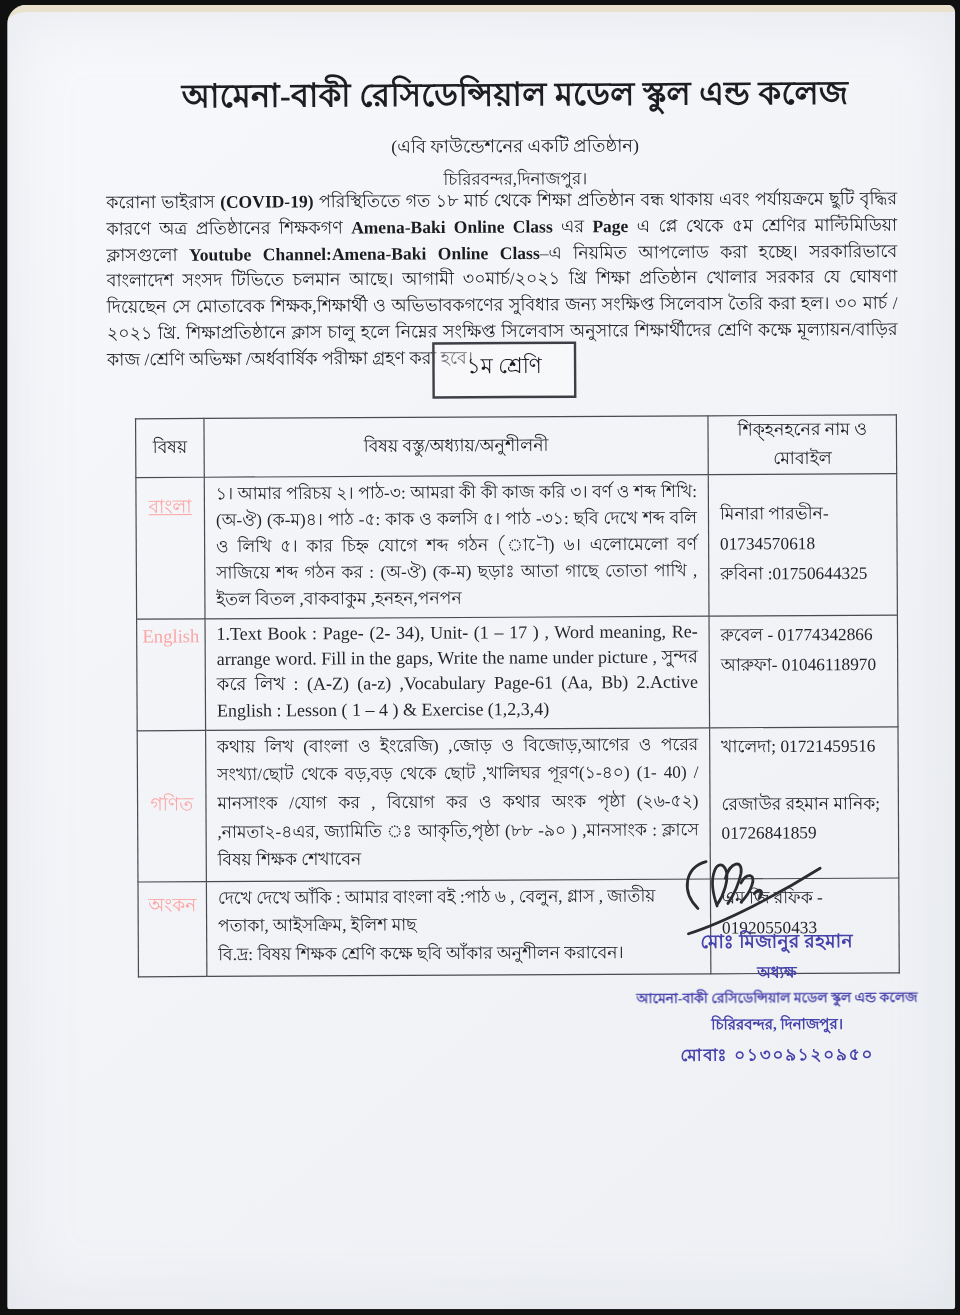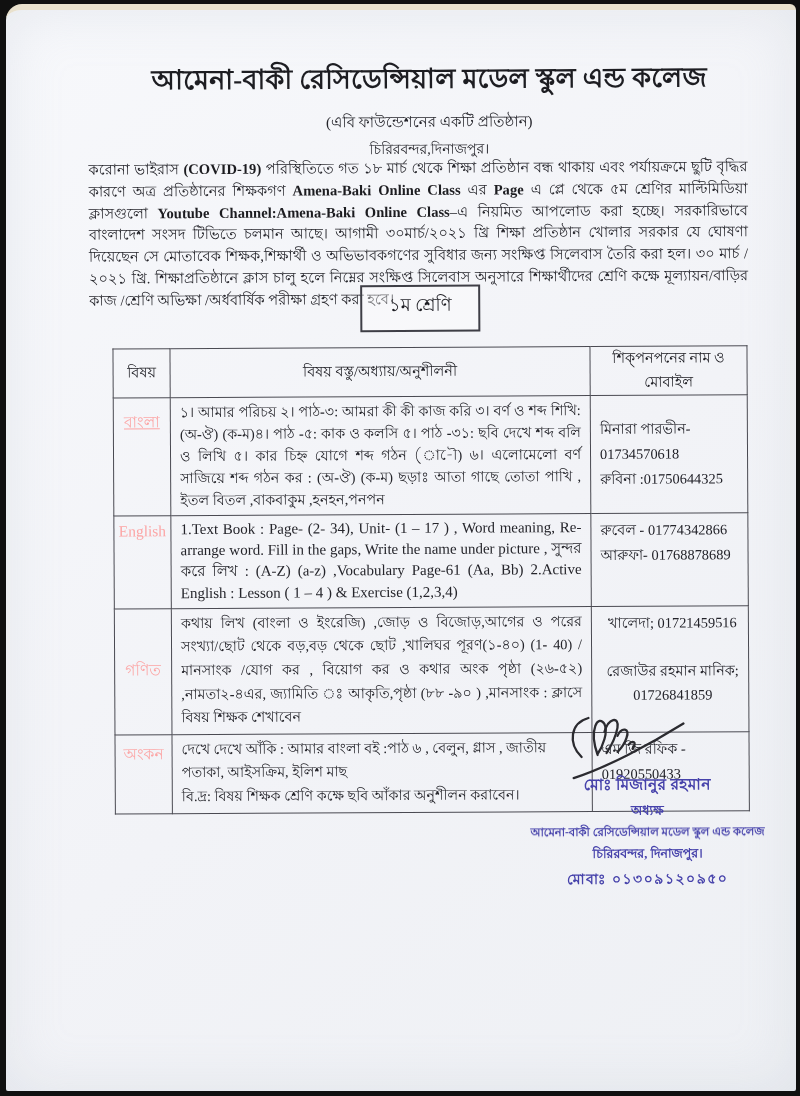--- a/index.html
+++ b/index.html
@@ -99,39 +99,39 @@
   <table class="syllabus">
     <colgroup>
         <col style="width:57px">
         <col style="width:420px">
         <col style="width:157px">
       </colgroup>
     <tbody>
         <tr>
       <th>বিষয়</th>
       <th>বিষয় বস্তু/অধ্যায়/অনুশীলনী</th>
-      <th>শিক্পনপনের নাম ও মোবাইল</th>
+      <th>শিক্হনহনের নাম ও মোবাইল</th>
     </tr>
     <tr style="height:88px;">
       <td class="subject u"><span class="lbl">বাংলা</span></td>
       <td class="matter">১। আমার পরিচয় ২। পাঠ-৩: আমরা কী কী কাজ করি ৩। বর্ণ ও শব্দ শিখি: (অ-ঔ)  (ক-ম)৪। পাঠ -৫: কাক ও কলসি ৫। পাঠ -৩১: ছবি দেখে শব্দ বলি ও লিখি ৫। কার চিহ্ন যোগে শব্দ গঠন (া-ৌ)  ৬। এলোমেলো বর্ণ সাজিয়ে শব্দ গঠন কর : (অ-ঔ)  (ক-ম)  ছড়াঃ আতা গাছে তোতা পাখি , ইতল বিতল ,বাকবাকুম ,হনহন,পনপন</td>
       <td class="teacher mid">মিনারা পারভীন-
 01734570618
 রুবিনা :01750644325</td>
     </tr>
     <tr style="height:85px;">
       <td class="subject" style="padding-top:6px;border-radius:11px;"><span class="lbl">English</span></td>
       <td class="matter" style="font-size:15px; line-height:21.2px;">1.Text Book : Page- (2- 34), Unit- (1 – 17 ) , Word meaning, Re-arrange word. Fill in the gaps, Write the name under picture , সুন্দর করে লিখ : (A-Z) (a-z) ,Vocabulary Page-61  (Aa, Bb) 2.Active English : Lesson ( 1 – 4 ) &amp; Exercise (1,2,3,4)</td>
       <td class="teacher">রুবেল  - 01774342866
-আরুফা- 01768878689</td>
+আরুফা- 01046118970</td>
     </tr>
     <tr style="height:96px;">
       <td class="subject mid"><span class="lbl">গণিত</span></td>
       <td class="matter loose">কথায় লিখ (বাংলা ও ইংরেজি) ,জোড় ও বিজোড়,আগের ও পরের সংখ্যা/ছোট থেকে বড়,বড় থেকে ছোট ,খালিঘর পূরণ(১-৪০) (1- 40) /মানসাংক /যোগ কর , বিয়োগ কর ও  কথার অংক পৃষ্ঠা (২৬-৫২) ,নামতা২-৪এর,  জ্যামিতি ঃ আকৃতি,পৃষ্ঠা (৮৮ -৯০ ) ,মানসাংক : ক্লাসে বিষয় শিক্ষক শেখাবেন</td>
-      <td class="teacher" style="line-height:24px;text-align:center;">খালেদা; 01721459516
+      <td class="teacher" style="line-height:24px;">খালেদা; 01721459516
 
 রেজাউর রহমান মানিক;
 01726841859</td>
     </tr>
     <tr style="height:75px;">
       <td class="subject" style="padding-top:7px;"><span class="lbl">অংকন</span></td>
       <td class="matter loose" style="white-space:pre-line; text-align:left;">দেখে দেখে আঁকি : আমার বাংলা বই :পাঠ ৬ , বেলুন, গ্লাস , জাতীয় পতাকা, আইসক্রিম, ইলিশ মাছ
 বি.দ্র: বিষয় শিক্ষক শ্রেণি কক্ষে ছবি আঁকার অনুশীলন করাবেন।</td>
       <td class="teacher">এম জি রফিক -
 01920550433</td>

